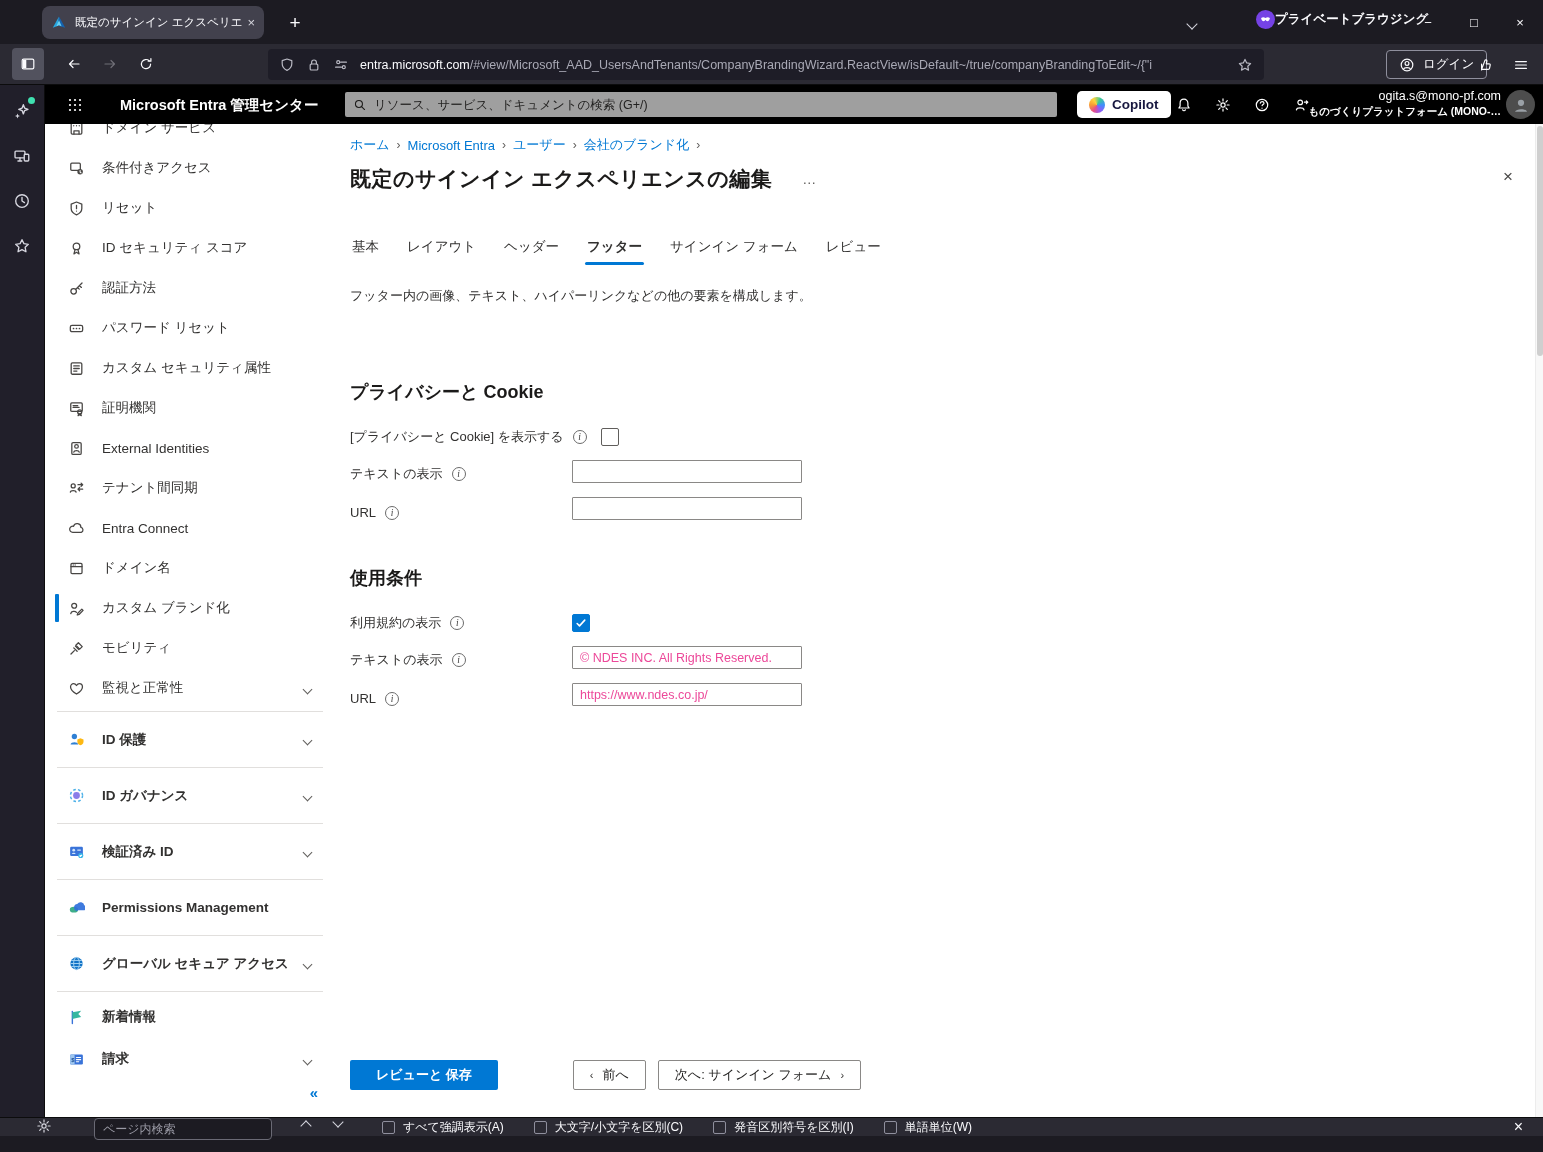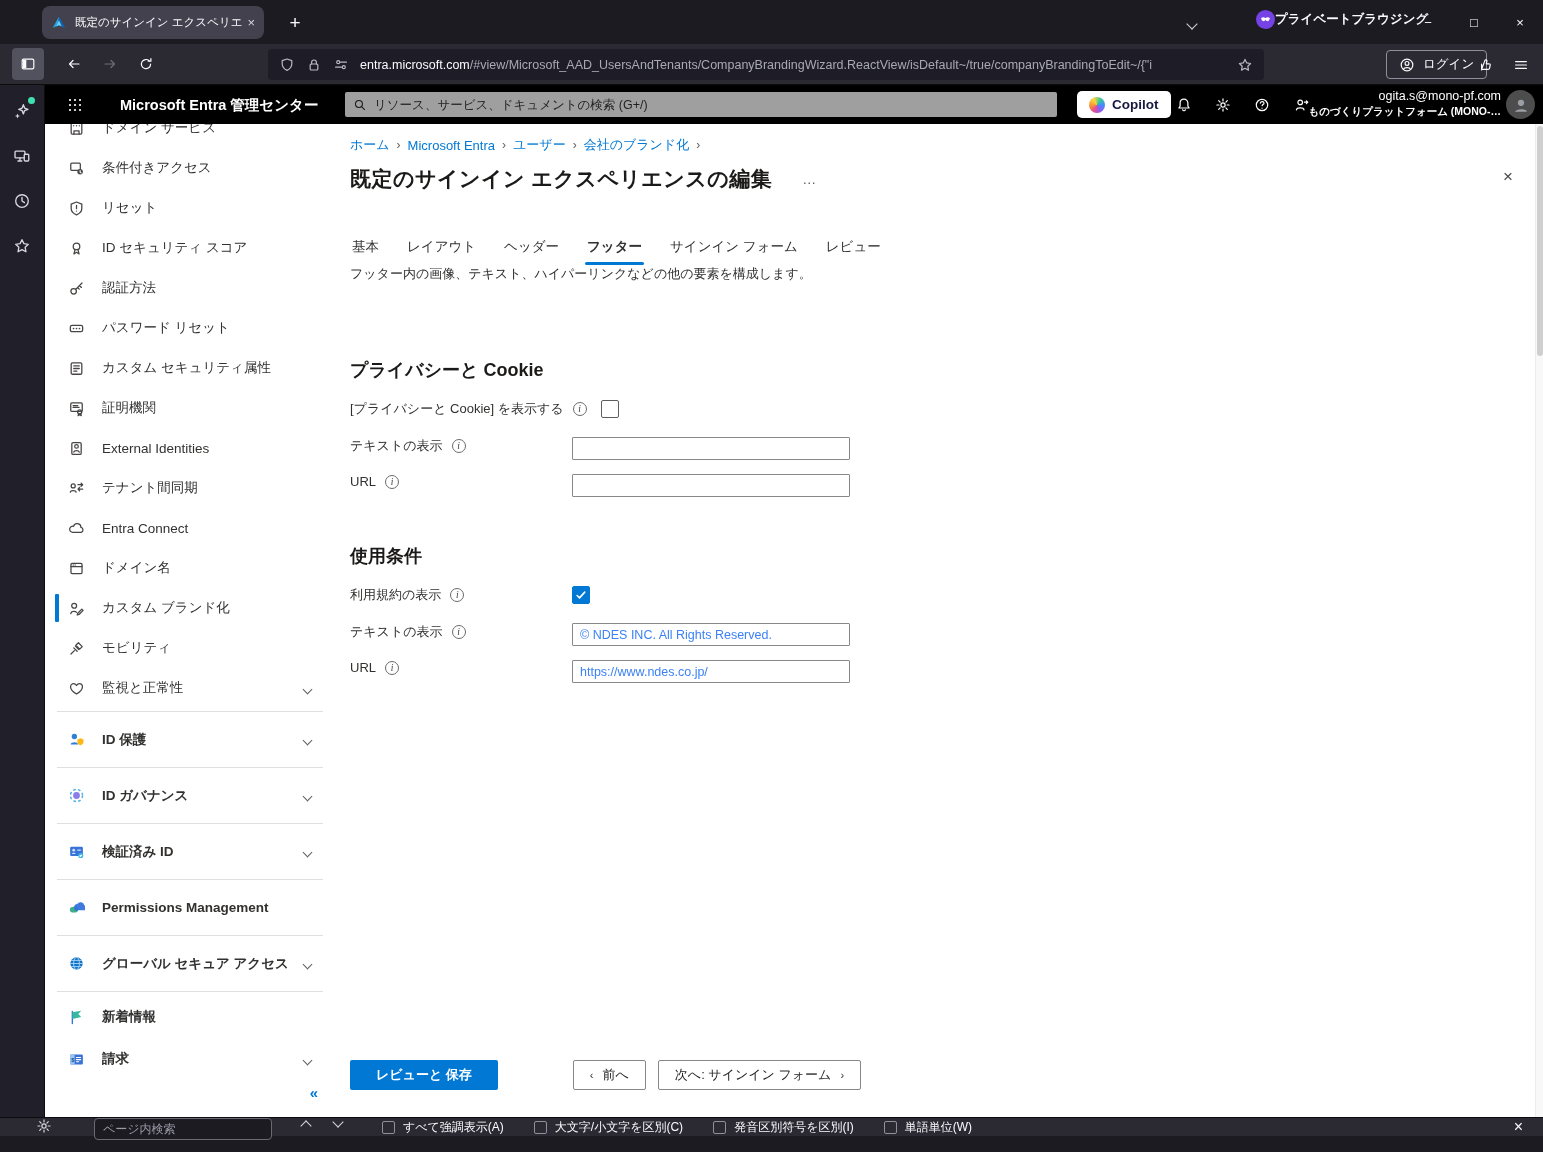--- a/index.html
+++ b/index.html
@@ -80,29 +80,29 @@
 .bc-link{color:#0078d4;white-space:nowrap}
 .bc-sep{color:#605e5c;font-size:12px}
 .title-row{margin-top:10px;display:flex;align-items:center;height:30px}
 h1{font-size:21px;font-weight:bold;color:#1b1a19;letter-spacing:.5px}
 .ellipsis{margin-left:30px;color:#605e5c;font-size:14px;letter-spacing:2px}
 .close-x{position:absolute;top:44px;right:30px;color:#494847;font-size:17px;line-height:1}
 .tabs{display:flex;gap:24px;margin-top:44px}
 .tabitem{font-size:13.5px;color:#323130;padding:0 2px 9px;position:relative;white-space:nowrap}
 .tabitem.active{font-weight:bold}
 .tabitem.active::after{content:"";position:absolute;left:0;right:0;bottom:0;height:3px;background:#0078d4;border-radius:2px}
-.desc{font-size:13px;color:#323130}
+.desc{margin-top:22px;font-size:13px;color:#323130}
 .section.s0{margin-top:75px}
 .section.s1{margin-top:46px}
 .sec-h{font-size:18px;font-weight:bold;color:#1b1a19}
-.frow{margin-top:13px;display:flex;align-items:flex-start;min-height:24px}
+.frow{margin-top:13px;display:flex;align-items:flex-end;min-height:24px}
 .sec-h + .frow{margin-top:18px}
 .flabel{min-width:222px;display:flex;align-items:center;gap:9px;font-size:13px;color:#323130;padding-right:14px}
 .info{width:14px;height:14px;border:1px solid #6b6b6b;border-radius:50%;font-size:9.5px;display:flex;align-items:center;justify-content:center;color:#3b3b3b;font-family:"Liberation Serif",serif;font-style:italic;flex:none}
-.tinput{width:278px;height:23px;border:1px solid #8a8886;border-radius:1px;font-size:12.5px;padding:0 7px;color:#3b82f6;background:#fff;font-family:inherit;outline:none}
+.tinput{width:230px;height:23px;border:1px solid #8a8886;border-radius:1px;font-size:12.5px;padding:0 7px;color:#ec4899;background:#fff;font-family:inherit;outline:none}
 .cb{width:18px;height:18px;border:1px solid #605e5c;border-radius:2px;background:#fff;display:flex;align-items:center;justify-content:center;flex:none}
 .cb.checked{background:#0078d4;border-color:#0078d4}
 .cb .icn{width:14px;height:14px}
 .footerbtns{position:absolute;bottom:27px;left:15px;display:flex;align-items:center}
 .btn-primary{background:#0078d4;color:#fff;font-weight:bold;font-size:13px;padding:6px 26px;border-radius:2px;border:none;font-family:inherit}
 .btn-sec{border:1px solid #8a8886;background:#fff;color:#201f1e;font-size:13px;padding:5px 16px;border-radius:2px;display:flex;gap:9px;align-items:center;font-family:inherit}
 .btn-prev{margin-left:75px}
 .btn-next{margin-left:12px}
 .btn-caret{font-size:11px;color:#323130}
 .scrolltrack{position:absolute;right:0;top:0;bottom:0;width:8px;background:#f8f8f8;border-left:1px solid #ececec}

